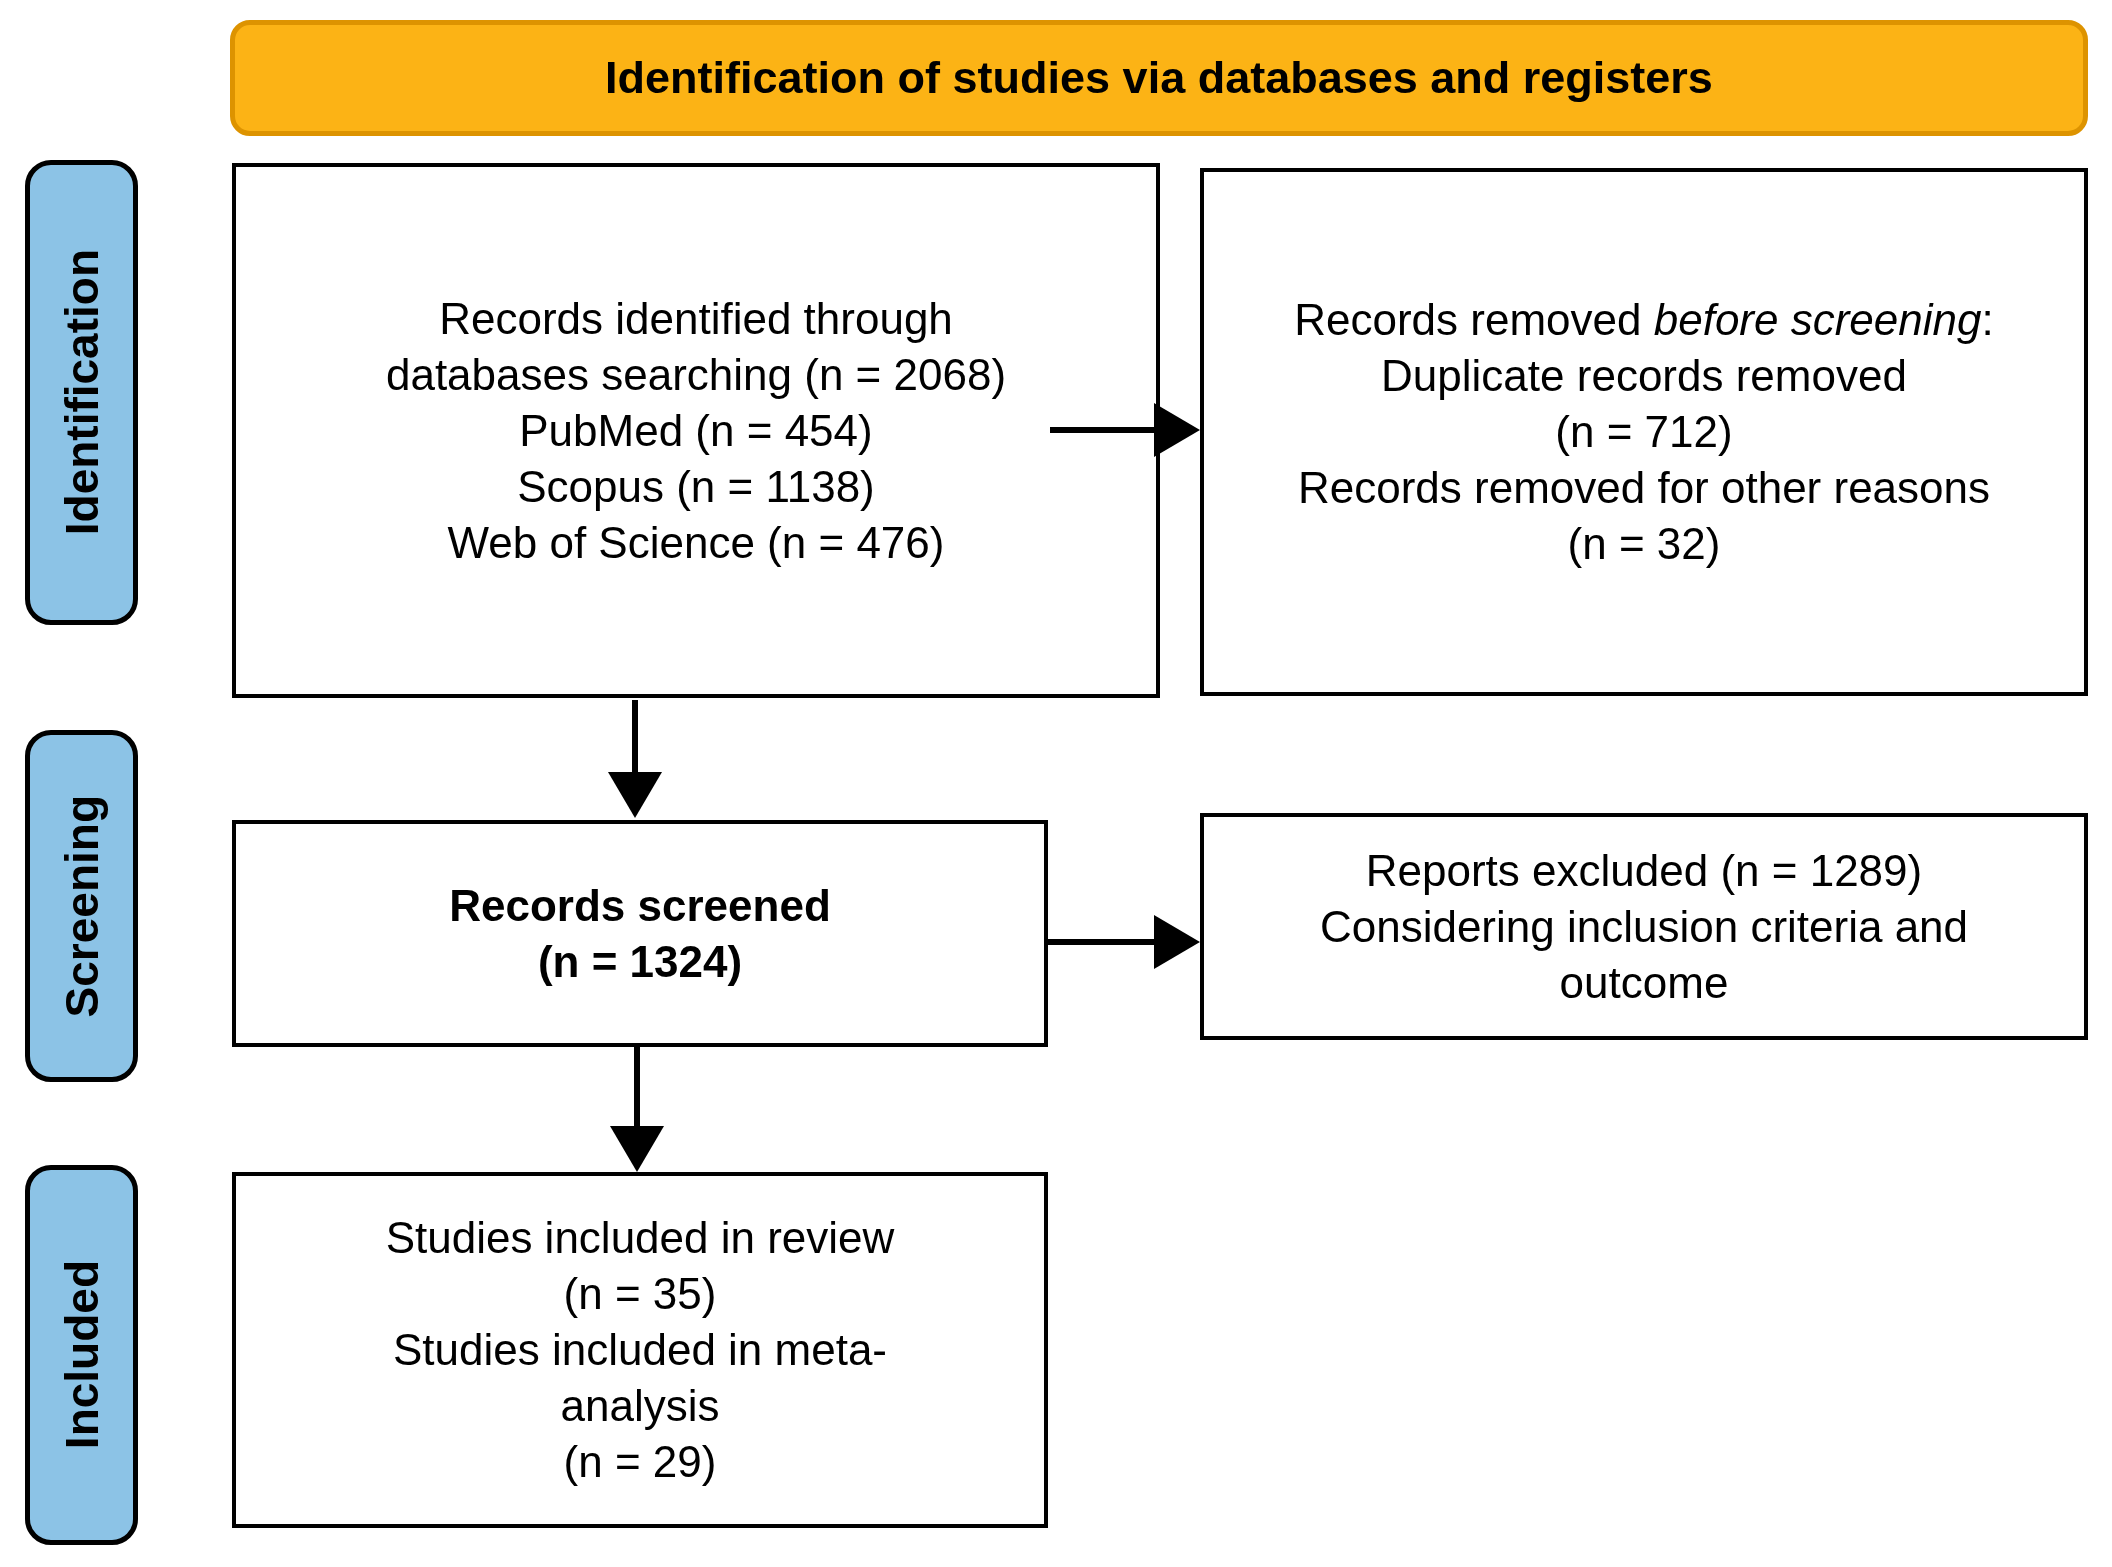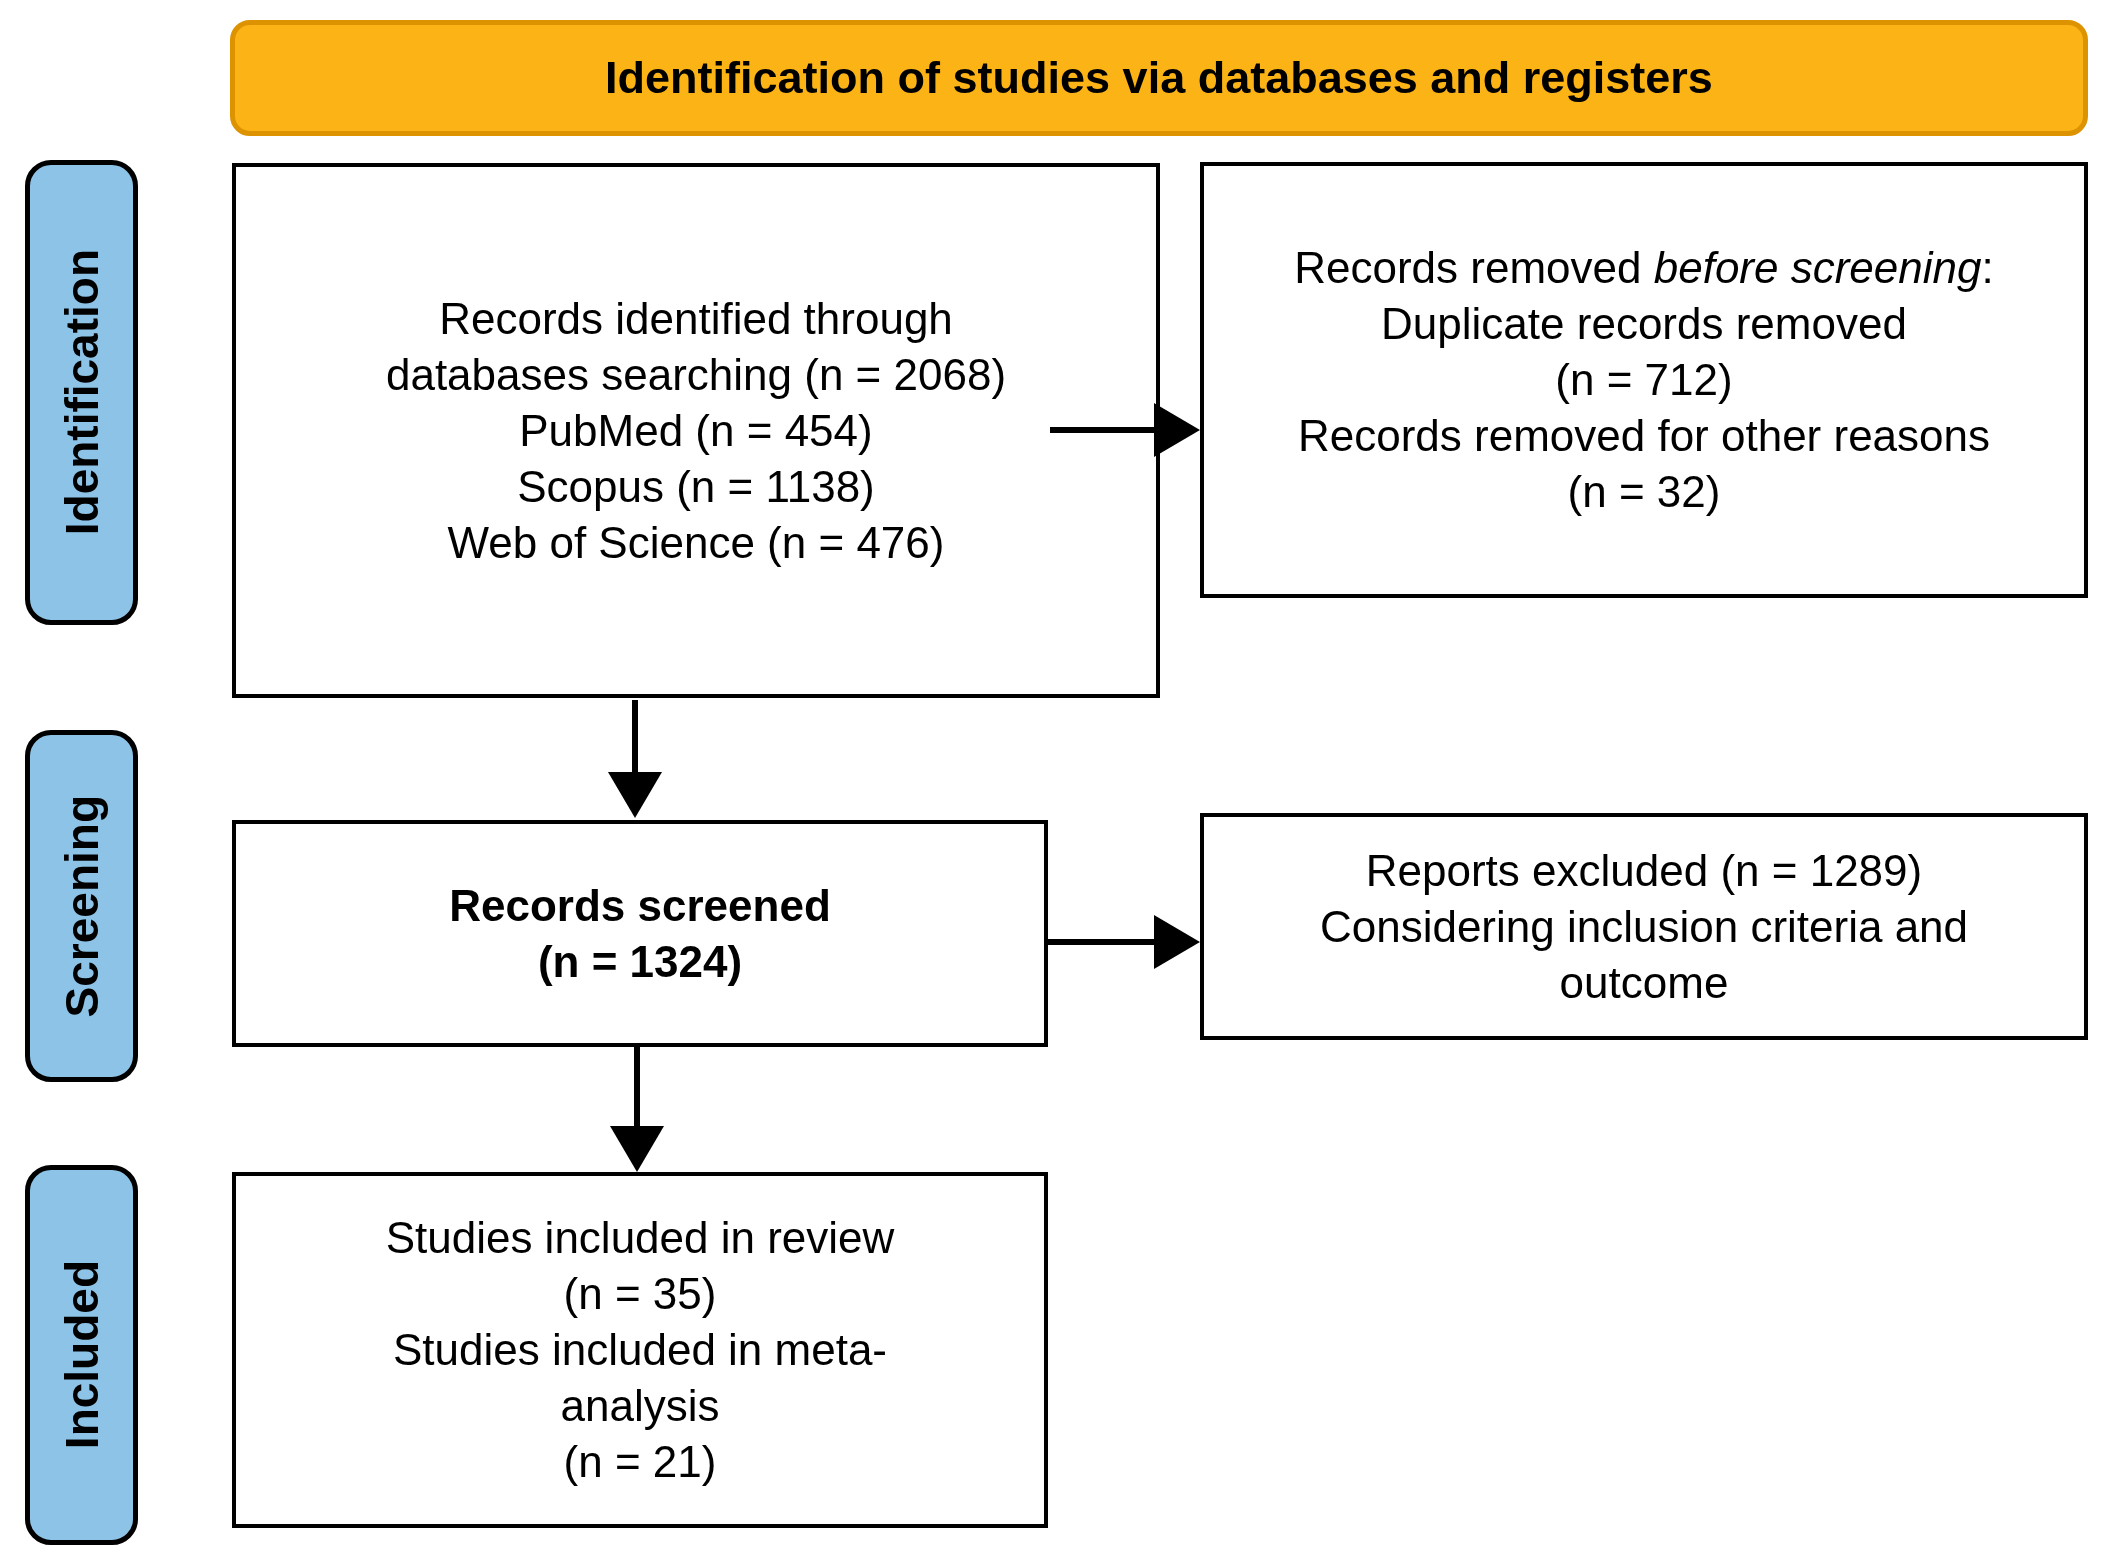--- a/index.html
+++ b/index.html
@@ -22,21 +22,21 @@
     display:flex;align-items:center;justify-content:center;}
   .side-identification{top:160px;height:465px;}
   .side-screening{top:730px;height:352px;}
   .side-included{top:1165px;height:380px;}
   .vtext{writing-mode:vertical-rl;transform:rotate(180deg);font-size:46px;font-weight:bold;white-space:nowrap;}
 
   .box{position:absolute;background:var(--box-fill);border:4px solid var(--box-border);
     display:flex;flex-direction:column;align-items:center;justify-content:center;text-align:center;}
   .bline{font-size:44px;line-height:56px;}
   .box-identified{left:232px;top:163px;width:928px;height:535px;}
-  .box-removed{left:1200px;top:162px;width:888px;height:436px;}
+  .box-removed{left:1200px;top:168px;width:888px;height:528px;}
   .box-screened{left:232px;top:820px;width:816px;height:227px;font-weight:bold;}
   .box-excluded{left:1200px;top:813px;width:888px;height:227px;}
   .box-included{left:232px;top:1172px;width:816px;height:356px;}
 
   .arrow{position:absolute;}
   .shaft-h{position:absolute;left:0;top:0;height:6px;background:#000;}
   .shaft-v{position:absolute;left:0;top:0;width:6px;background:#000;}
   .head-right{position:absolute;width:0;height:0;
     border-left:46px solid #000;border-top:27px solid transparent;border-bottom:27px solid transparent;}
   .head-down{position:absolute;width:0;height:0;
@@ -102,21 +102,21 @@
     <div class="bline">Reports excluded (n = 1289)</div>
     <div class="bline">Considering inclusion criteria and</div>
     <div class="bline">outcome</div>
   </div>
 
   <div class="box box-included">
     <div class="bline">Studies included in review</div>
     <div class="bline">(n = 35)</div>
     <div class="bline">Studies included in meta-</div>
     <div class="bline">analysis</div>
-    <div class="bline">(n = 21)</div>
+    <div class="bline">(n = 29)</div>
   </div>
 
   <div class="arrow arrow-h1">
     <div class="shaft-h"></div>
     <div class="head-right"></div>
   </div>
 
   <div class="arrow arrow-v1">
     <div class="shaft-v"></div>
     <div class="head-down"></div>

